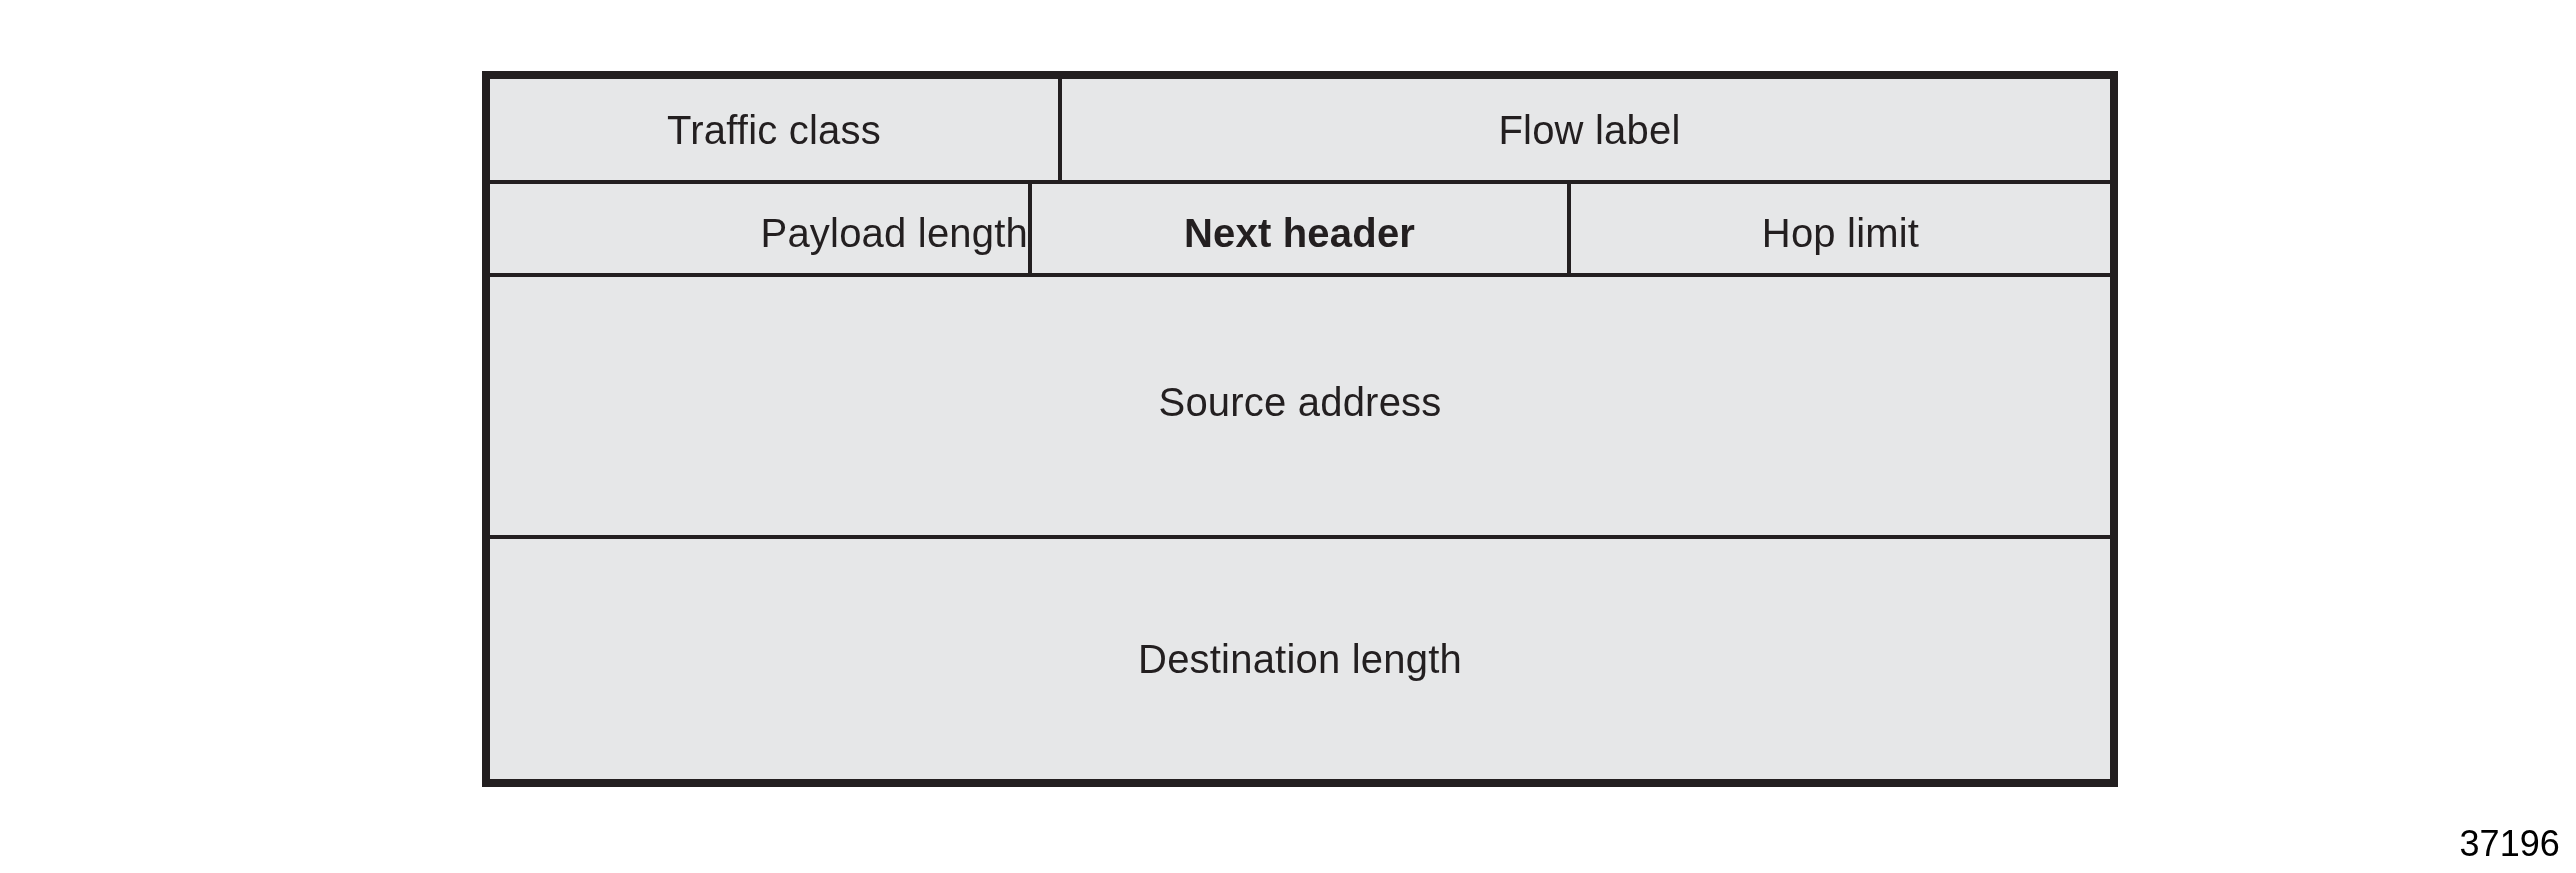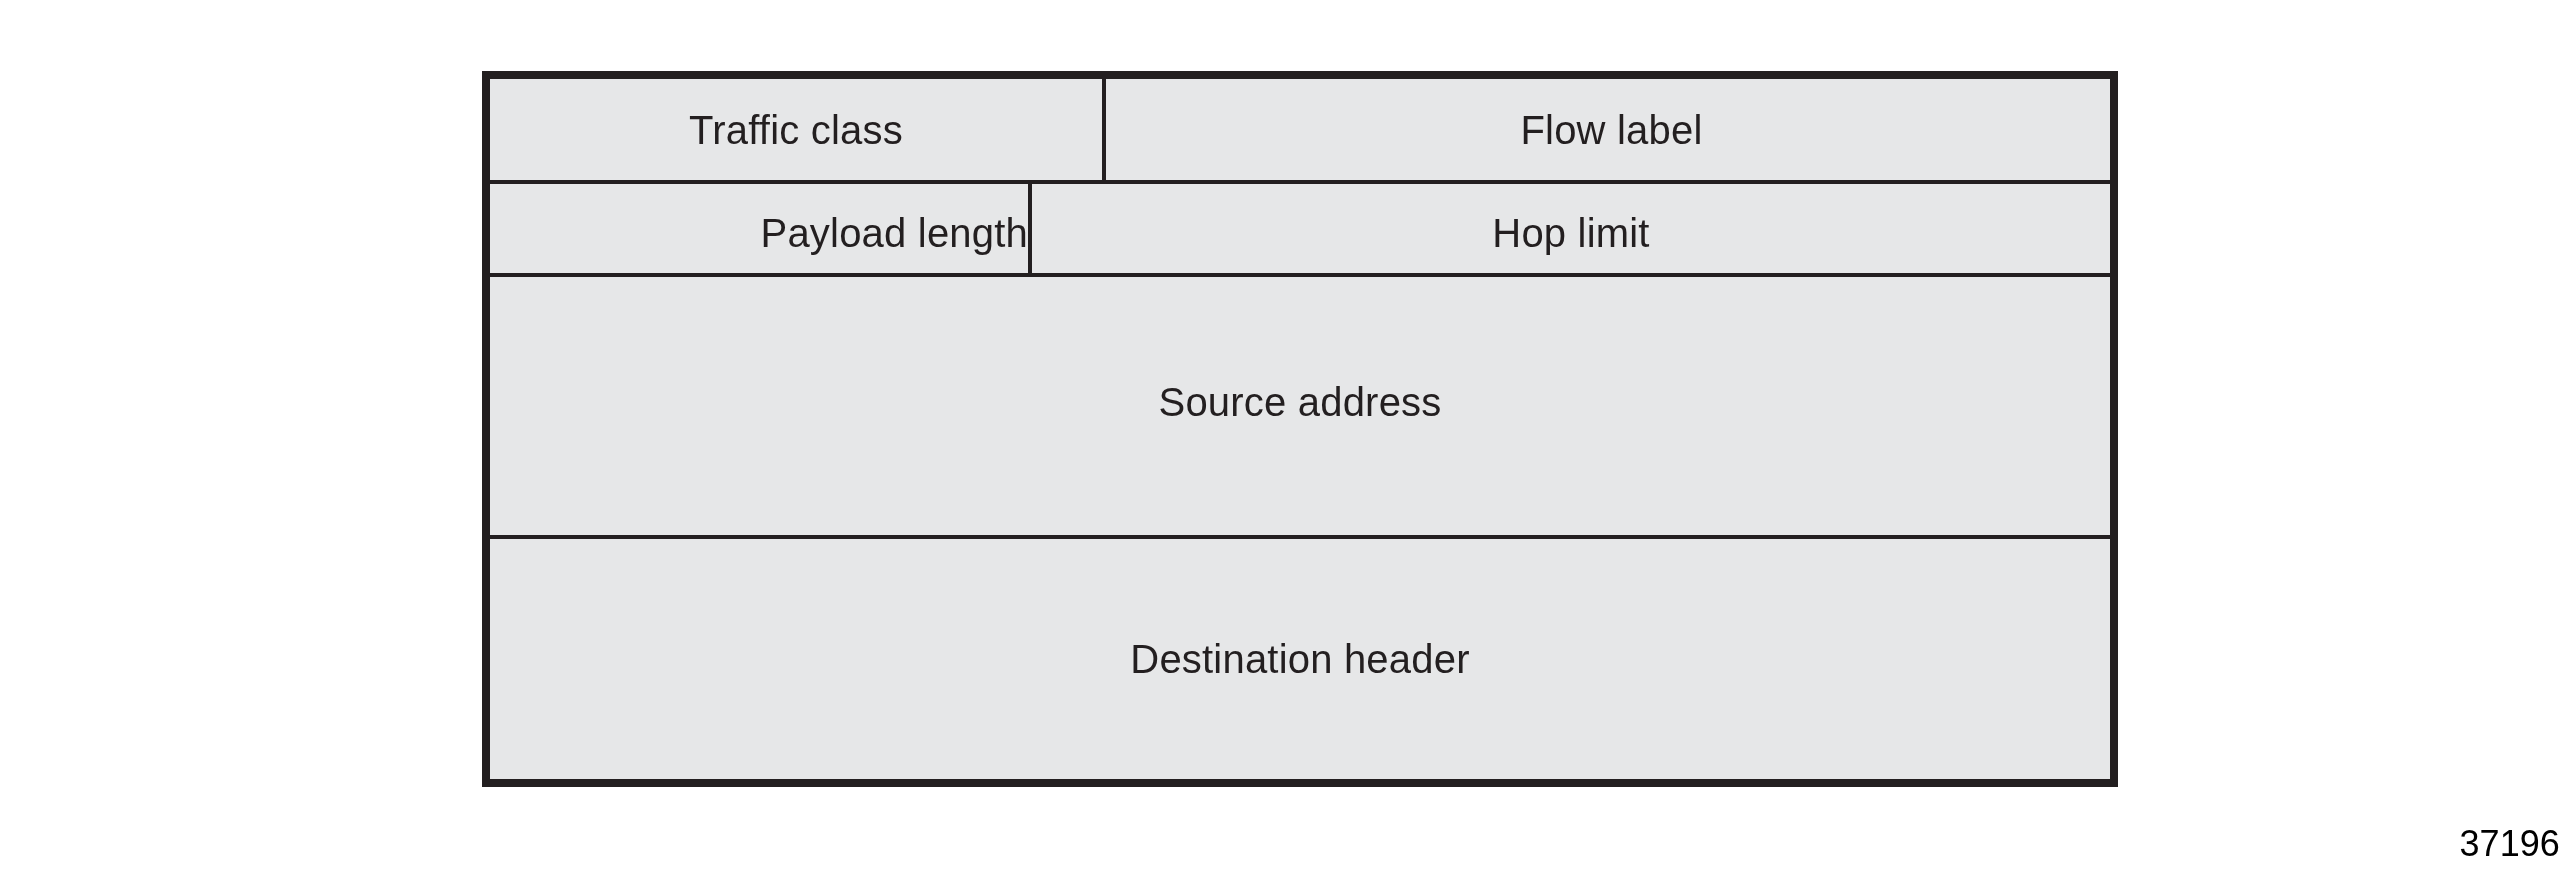--- a/index.html
+++ b/index.html
@@ -58,21 +58,21 @@
     font-size: 40px;
     line-height: 1;
     color: #231f20;
     letter-spacing: 0.2px;
     white-space: nowrap;
   }
   .hdr-cell + .hdr-cell { border-left: 4.5px solid #231f20; }
   .hdr-cell.bold { font-weight: bold; }
 
   
-  .c-traffic-class { width: 612px; }
+  .c-traffic-class { width: 568px; }
   .c-flow-label    { flex: 1 1 auto; padding-left: 7px; }
 
   
   .c-payload-length { width: 538px; justify-content: flex-end; }
   .c-next-header    { width: 539px; }
   .c-hop-limit      { flex: 1 1 auto; }
 
   
   .c-full { width: 100%; }
 
@@ -99,34 +99,37 @@
       </div>
       <div class="hdr-cell c-flow-label">
         <span>Flow label</span>
       </div>
     </div>
 
     <div class="hdr-row row-2">
       <div class="hdr-cell c-payload-length">
         <span>Payload length</span>
       </div>
+      <div class="hdr-cell c-next-header bold">
+        <span>Next header</span>
+      </div>
       <div class="hdr-cell c-hop-limit">
         <span>Hop limit</span>
       </div>
     </div>
 
     <div class="hdr-row row-3">
       <div class="hdr-cell c-full">
         <span>Source address</span>
       </div>
     </div>
 
     <div class="hdr-row row-4">
       <div class="hdr-cell c-full">
-        <span>Destination header</span>
+        <span>Destination length</span>
       </div>
     </div>
 
   </div>
 </div>
 
 <div id="figure-number">37196</div>
 
 
 </body></html>

